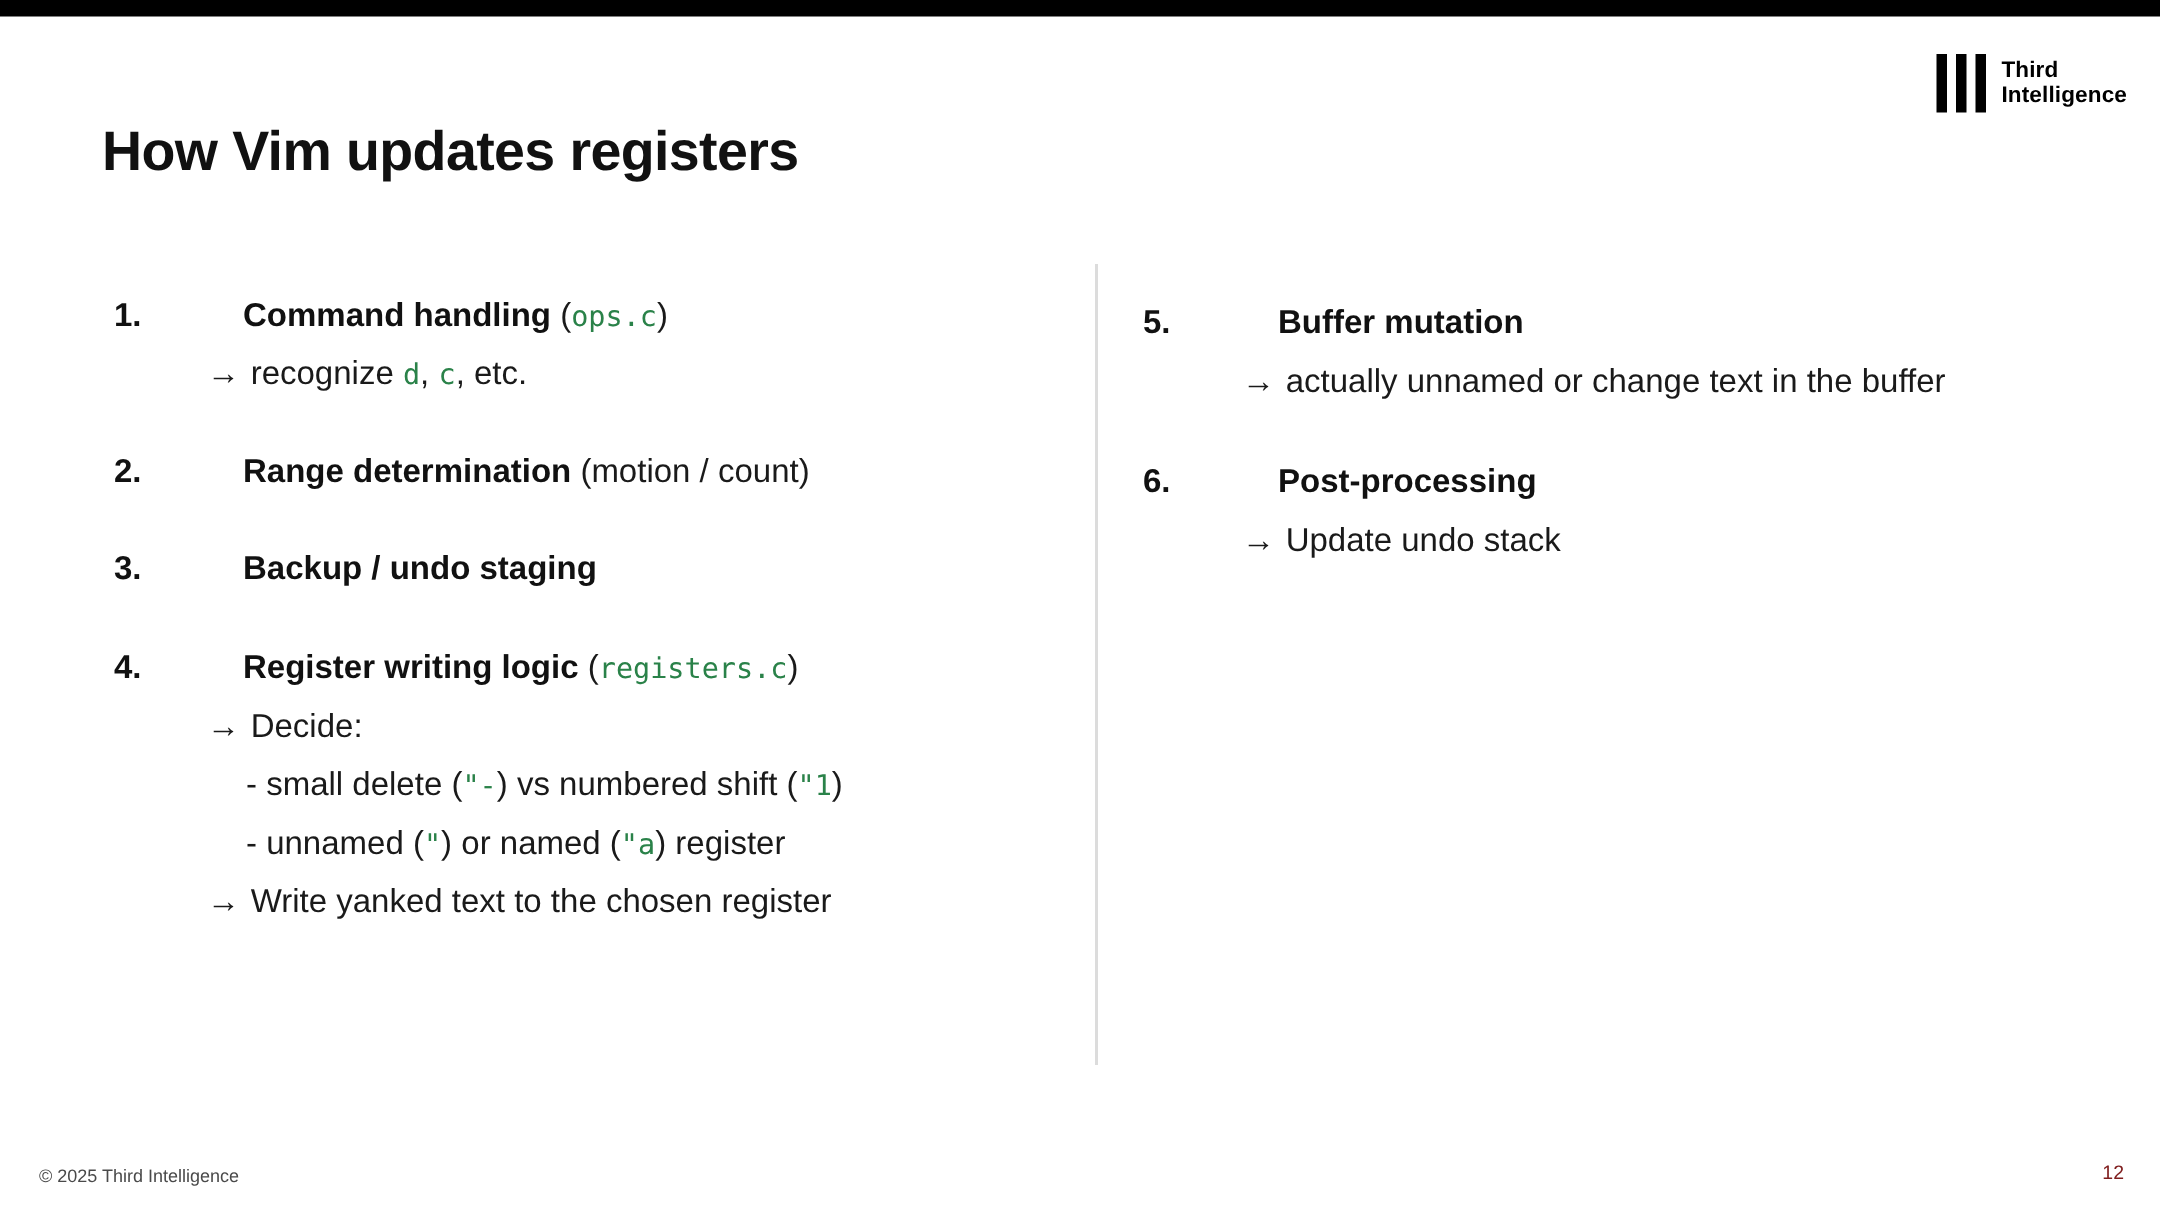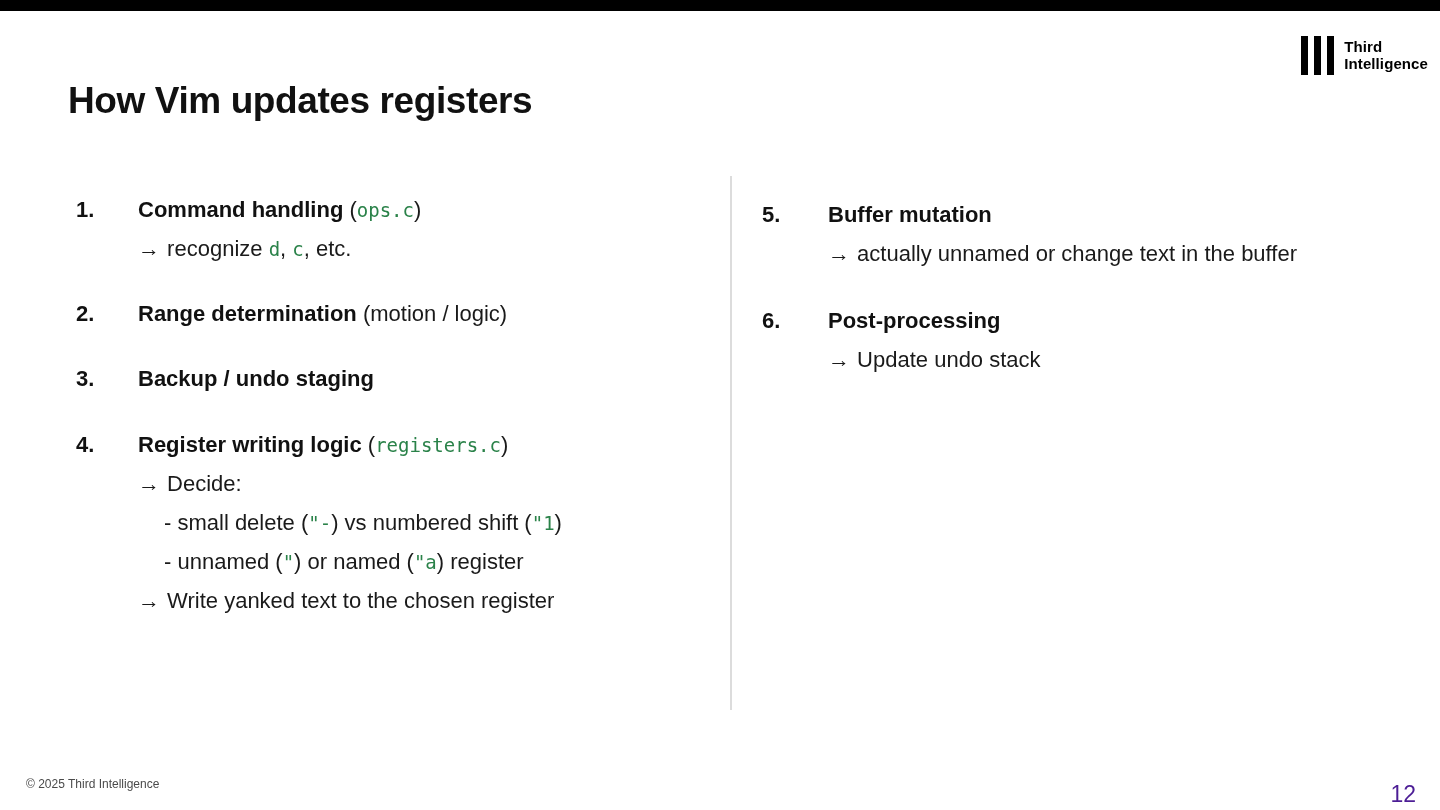--- a/index.html
+++ b/index.html
@@ -22,21 +22,21 @@
     position: absolute;
     left: 0; top: 0;
     width: 1440px;
     height: 11px;
     background: #000000;
   }
 
   
   .logo {
     position: absolute;
-    right: 12px;
+    right: 22px;
     top: 36px;
     display: flex;
     align-items: center;
     gap: 10px;
   }
   .logo-bars {
     display: flex;
     gap: 6px;
     align-items: flex-start;
   }
@@ -121,20 +121,21 @@
   .line {
     font-size: 22px;
     line-height: 1.78;
     color: #1a1a1a;
     white-space: nowrap;
   }
   .line.wrap { white-space: normal; }
   .line.head {
     font-weight: 700;
     color: #111111;
+    margin-left: 24px;
   }
   .line.head .paren {
     font-weight: 400;
     color: #1a1a1a;
   }
   .line.sub {
     padding-left: 26px;
   }
 
   .code {
@@ -150,23 +151,23 @@
   .footer-copy {
     position: absolute;
     left: 26px;
     bottom: 19px;
     font-size: 12px;
     color: #4a4a4a;
   }
   .page-num {
     position: absolute;
     right: 24px;
-    bottom: 2px;
-    font-size: 23px;
-    color: #4c1d95;
+    bottom: 21px;
+    font-size: 13px;
+    color: #7f1d1d;
   }
 </style>
 </head>
 <body>
 
 <div class="top-bar"></div>
 
 <div class="logo">
   <div class="logo-bars">
     <i></i>
@@ -189,21 +190,21 @@
     <div class="item-num">1.</div>
     <div class="item-body">
       <div class="line head"><span>Command handling</span><span class="paren"> (</span><span class="code">ops.c</span><span class="paren">)</span></div>
       <div class="line"><span class="arrow">→</span><span> recognize </span><span class="code">d</span><span>, </span><span class="code">c</span><span>, etc.</span></div>
     </div>
   </div>
 
   <div class="item">
     <div class="item-num">2.</div>
     <div class="item-body">
-      <div class="line head"><span>Range determination</span><span class="paren"> (motion / logic)</span></div>
+      <div class="line head"><span>Range determination</span><span class="paren"> (motion / count)</span></div>
     </div>
   </div>
 
   <div class="item">
     <div class="item-num">3.</div>
     <div class="item-body">
       <div class="line head">Backup / undo staging</div>
     </div>
   </div>
 

